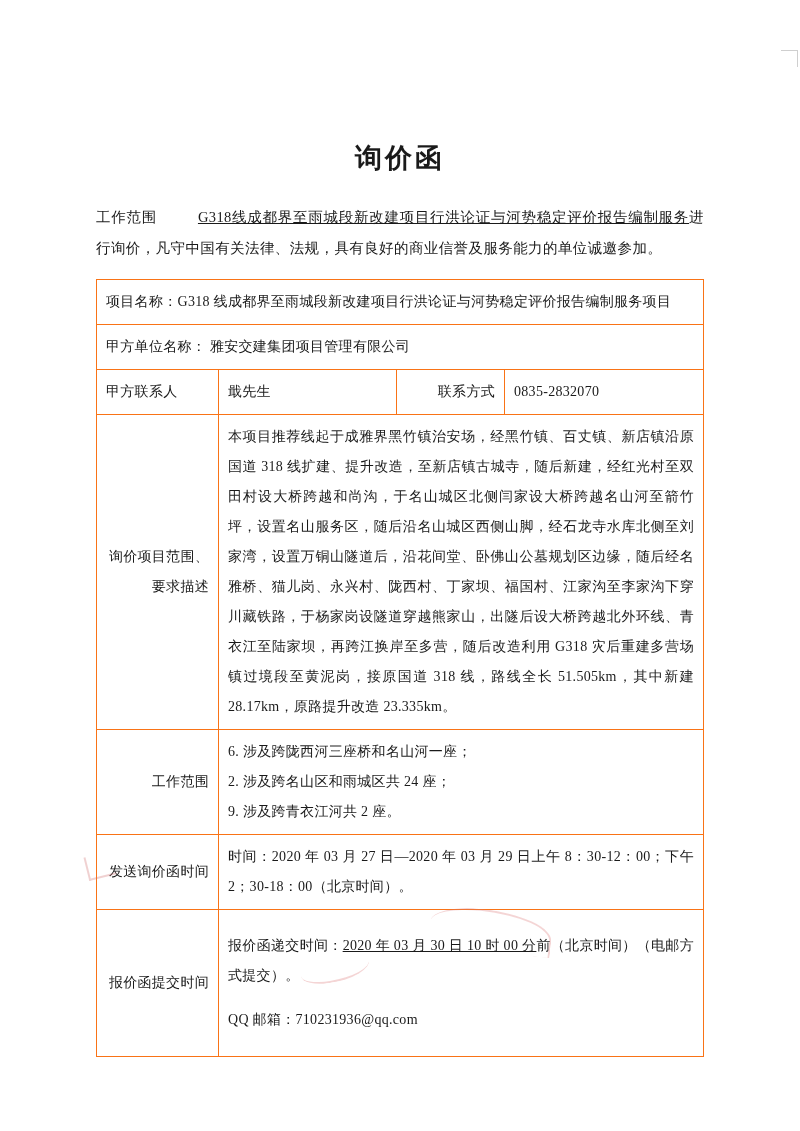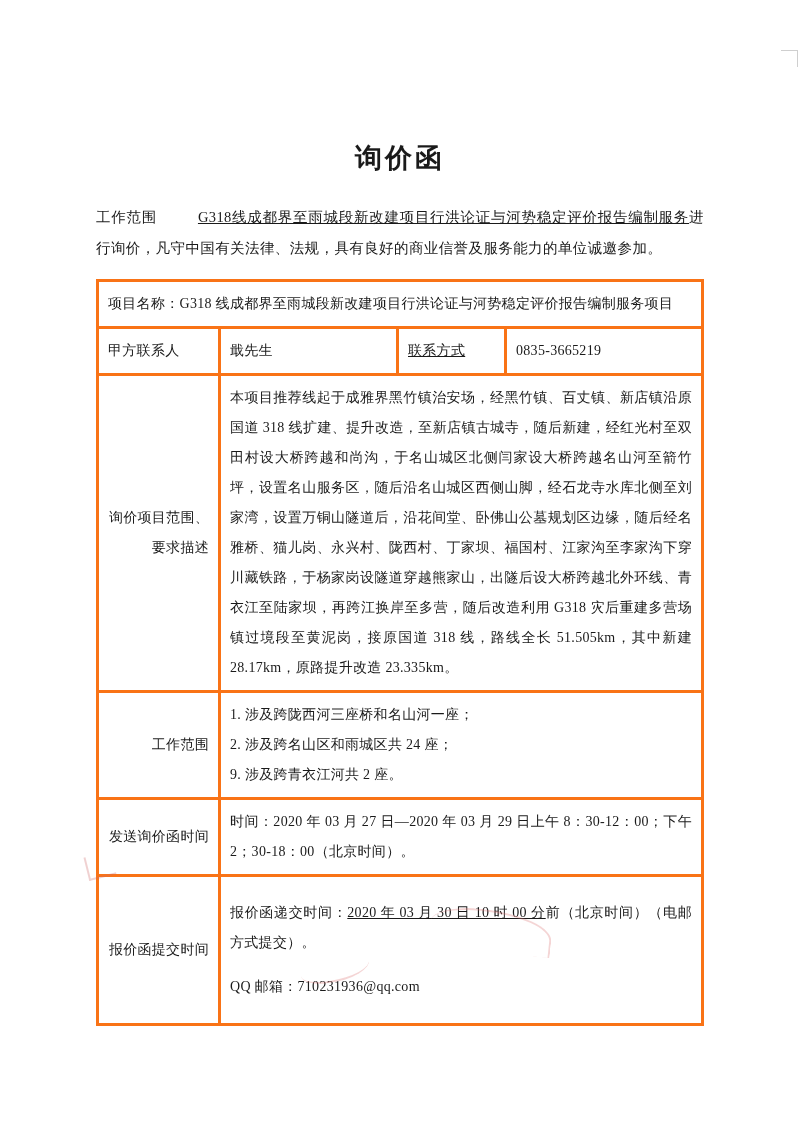--- a/index.html
+++ b/index.html
@@ -44,21 +44,21 @@
     text-decoration: underline;
     padding-left: 41px;
   }
   table.main {
     margin-top: 10px;
     width: 100%;
     border-collapse: collapse;
     table-layout: fixed;
   }
   table.main td {
-    border: 3px solid #f97316;
+    border: 1px solid #f97316;
     padding: 7px 9px;
     font-size: 14px;
     line-height: 30px;
     vertical-align: middle;
     letter-spacing: 0.3px;
   }
   td.label {
     text-align: right;
     width: 122px;
   }
@@ -74,23 +74,22 @@
     letter-spacing: 3px;
   }
   td.contact-label {
     width: 122px;
   }
   td.contact-value {
     width: 178px;
     padding-left: 14px;
   }
   td.phone-label {
-    text-align: left;
+    text-align: right;
     width: 108px;
-    text-decoration: underline;
   }
   td.phone-value {
     padding-left: 14px;
   }
   .scope p {
     margin: 0;
   }
   .u {
     text-decoration: underline;
   }
@@ -157,33 +156,38 @@
       <col style="width:108px">
       <col>
     </colgroup>
     <tbody>
       <tr>
         <td class="body label-wide" colspan="4">
           <span>项目名称：</span><span>G318 线成都界至雨城段新改建项目行洪论证与河势稳定评价报告编制服务项目</span>
         </td>
       </tr>
       <tr>
+        <td class="body label-wide" colspan="4">
+          <span>甲方单位名称：</span>&nbsp;<span>雅安交建集团项目管理有限公司</span>
+        </td>
+      </tr>
+      <tr>
         <td class="contact-label spaced">甲方联系人</td>
         <td class="contact-value">戢先生</td>
         <td class="phone-label spaced">联系方式</td>
-        <td class="phone-value">0835-3665219</td>
+        <td class="phone-value">0835-2832070</td>
       </tr>
       <tr>
         <td class="label spaced">询价项目范围、要求描述</td>
         <td class="body desc" colspan="3">本项目推荐线起于成雅界黑竹镇治安场，经黑竹镇、百丈镇、新店镇沿原国道 318 线扩建、提升改造，至新店镇古城寺，随后新建，经红光村至双田村设大桥跨越和尚沟，于名山城区北侧闫家设大桥跨越名山河至箭竹坪，设置名山服务区，随后沿名山城区西侧山脚，经石龙寺水库北侧至刘家湾，设置万铜山隧道后，沿花间堂、卧佛山公墓规划区边缘，随后经名雅桥、猫儿岗、永兴村、陇西村、丁家坝、福国村、江家沟至李家沟下穿川藏铁路，于杨家岗设隧道穿越熊家山，出隧后设大桥跨越北外环线、青衣江至陆家坝，再跨江换岸至多营，随后改造利用 G318 灾后重建多营场镇过境段至黄泥岗，接原国道 318 线，路线全长 51.505km，其中新建 28.17km，原路提升改造 23.335km。</td>
       </tr>
       <tr>
         <td class="label spaced">工作范围</td>
         <td class="body scope" colspan="3">
-          <p>1. 涉及跨陇西河三座桥和名山河一座；</p>
+          <p>6. 涉及跨陇西河三座桥和名山河一座；</p>
           <p>2. 涉及跨名山区和雨城区共 24 座；</p>
           <p>9. 涉及跨青衣江河共 2 座。</p>
         </td>
       </tr>
       <tr>
         <td class="label spaced">发送询价函时间</td>
         <td class="body" colspan="3">时间：2020 年 03 月 27 日—2020 年 03 月 29 日上午 8：30-12：00；下午 2；30-18：00（北京时间）。</td>
       </tr>
       <tr>
         <td class="label spaced">报价函提交时间</td>

